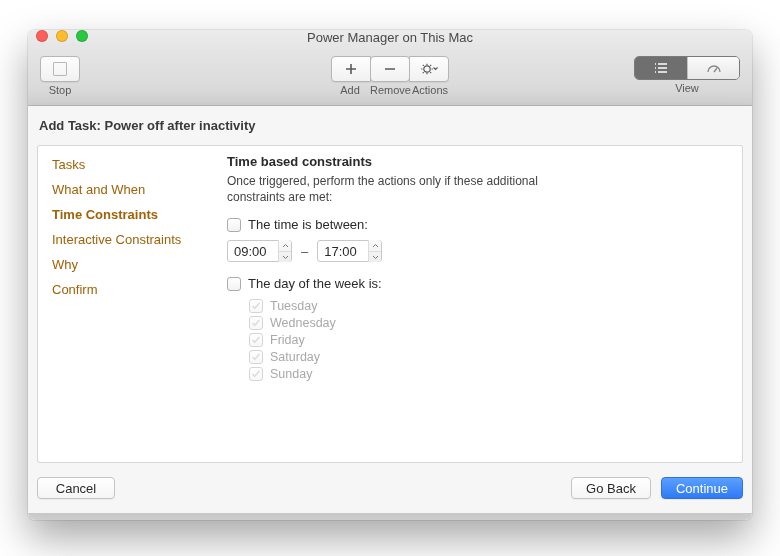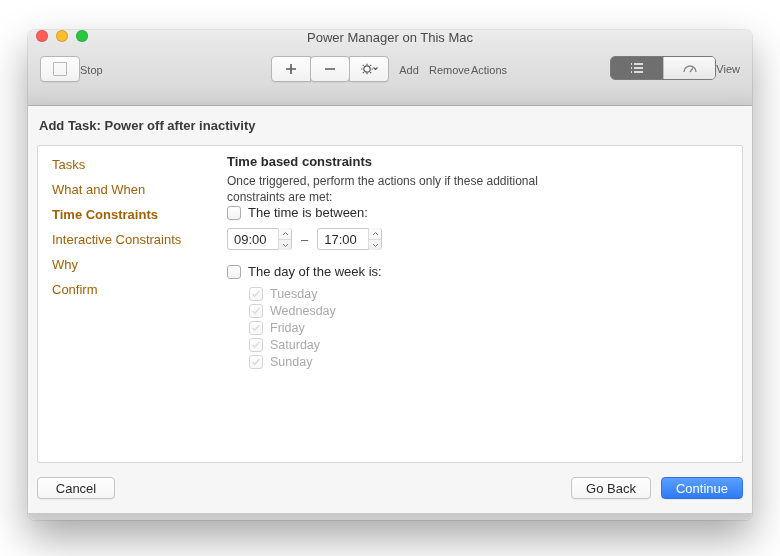--- a/index.html
+++ b/index.html
@@ -50,21 +50,21 @@
   
   .toolbar {
     height: 54px;
     background: linear-gradient(#e4e4e4, #d6d6d6);
     border-bottom: 1px solid #b9b9b9;
     display: flex;
     align-items: flex-start;
     padding: 4px 12px 0;
     position: relative;
   }
-  .tgroup { display: flex; flex-direction: row; align-items: center; }
+  .tgroup { display: flex; flex-direction: column; align-items: center; }
   .tgroup .label { font-size: 11px; color: #5a5a5a; margin-top: 2px; }
   .tbtns { display: flex; gap: 0; }
   .tbtn {
     width: 40px; height: 26px;
     background: linear-gradient(#fdfdfd, #f1f1f1);
     border: 1px solid #b6b6b6;
     border-radius: 4px;
     display: flex; align-items: center; justify-content: center;
     box-shadow: 0 1px 0 rgba(0,0,0,0.05);
   }
@@ -154,21 +154,21 @@
     color: #a16207;
     cursor: default;
   }
   .sidebar .item.active { font-weight: 700; }
   .content {
     flex: 1;
     padding: 8px 18px 12px 4px;
     position: relative;
   }
   .ctitle { font-weight: 700; font-size: 13px; margin-bottom: 4px; }
-  .cdesc { font-size: 12px; color: #444; line-height: 1.35; max-width: 340px; }
+  .cdesc { font-size: 12px; color: #444; line-height: 1.35; margin-bottom: 12px; max-width: 340px; }
   .row { display: flex; align-items: center; gap: 7px; margin-bottom: 8px; }
   .chk {
     width: 14px; height: 14px; border: 1px solid #acacac;
     border-radius: 3px; background: linear-gradient(#fff,#f2f2f2);
     display: inline-flex; align-items: center; justify-content: center;
     flex: none;
   }
   .chk.disabled { opacity: 0.5; }
   .chk svg { width: 10px; height: 10px; }
   .chklabel { font-size: 13px; }

